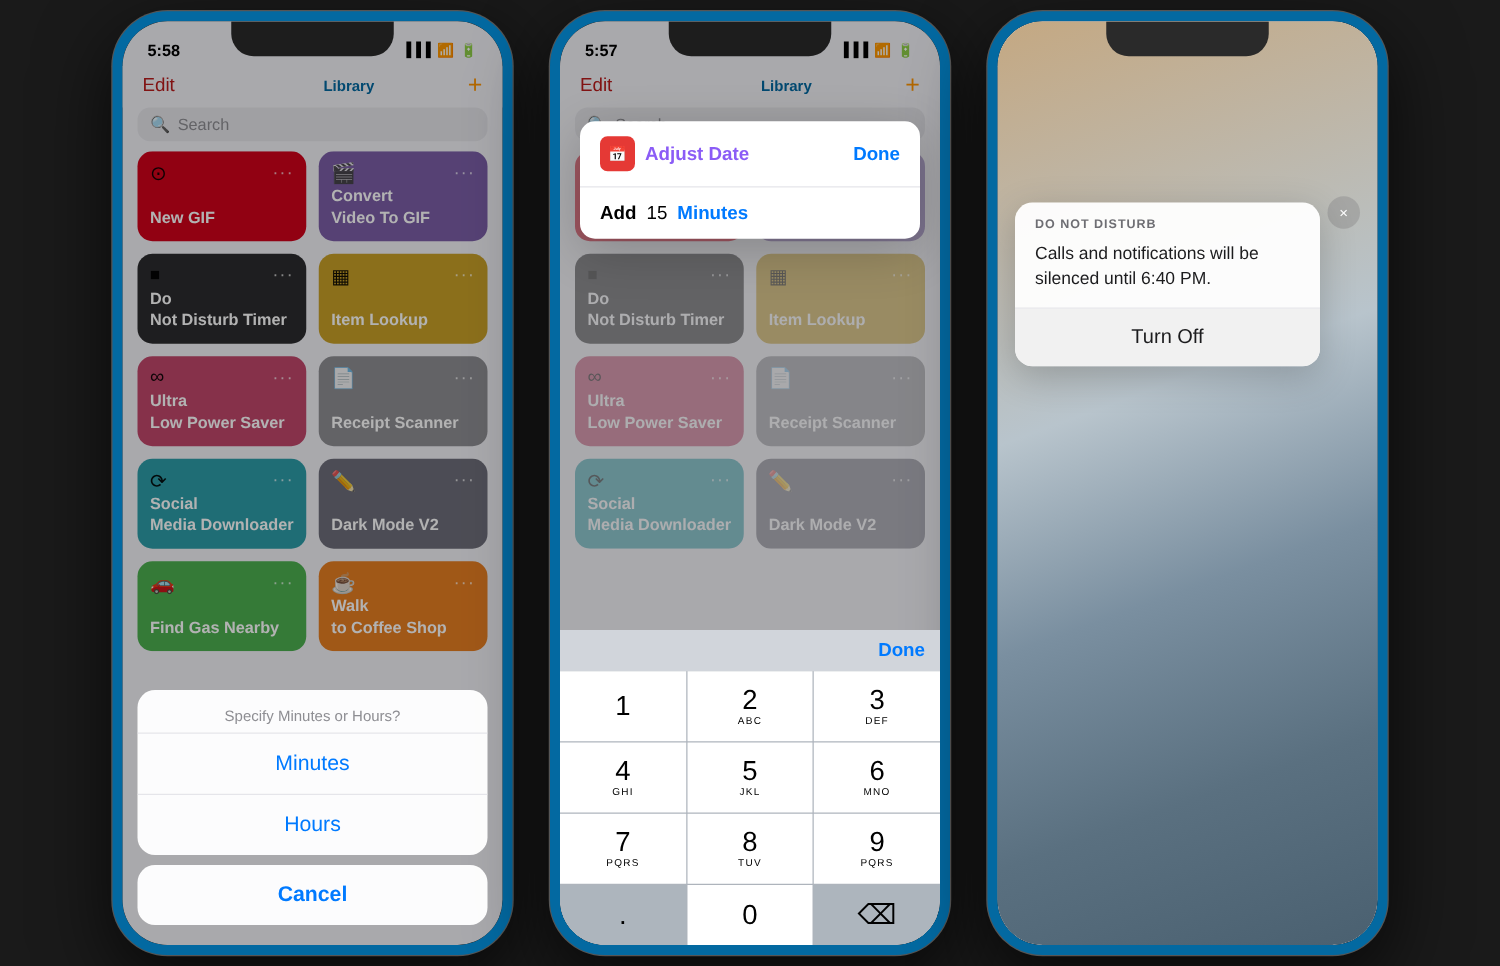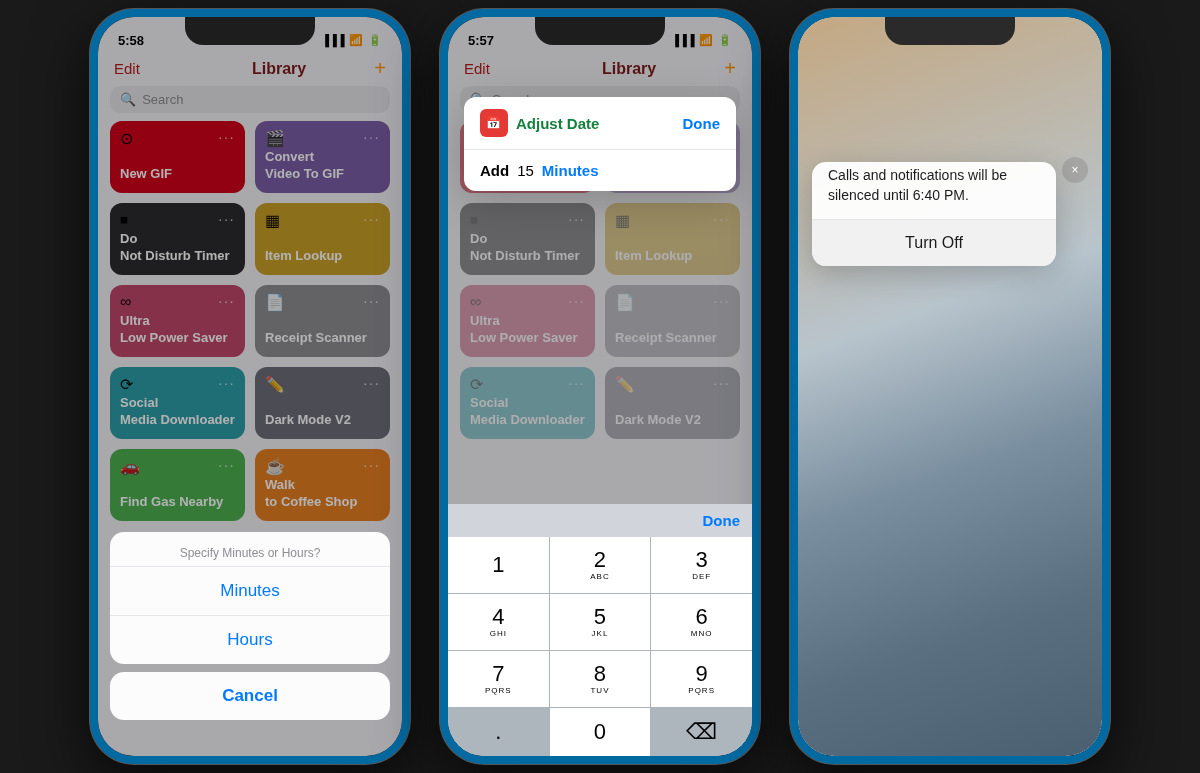--- a/index.html
+++ b/index.html
@@ -72,21 +72,21 @@
 
     
     .nav-bar {
       display: flex;
       justify-content: space-between;
       align-items: center;
       padding: 4px 16px 6px;
       background: #f2f2f7;
     }
     .nav-edit { font-size: 15px; color: #b91c1c; }
-    .nav-title { font-size: 16px; font-weight: 600; color: #7f1d1d; margin-left: 44px; }
+    .nav-title { font-size: 12px; font-weight: 600; color: #0369a1; margin-left: 44px; }
     .nav-plus { font-size: 20px; color: #ff9500; font-weight: 300; }
 
     
     .search-bar-wrap {
       padding: 0 12px 8px;
     }
     .search-bar {
       background: #e5e5ea;
       border-radius: 10px;
       padding: 6px 10px;
@@ -148,21 +148,21 @@
     .c-green { background: #4caf50; }
     .c-orange { background: #e67e22; }
 
     
     .action-sheet {
       position: absolute;
       bottom: 0;
       left: 0;
       right: 0;
       z-index: 200;
-      padding: 8px 12px 36px;
+      padding: 8px 12px 16px;
     }
     .action-sheet-card {
       background: rgba(255,255,255,0.97);
       border-radius: 14px;
       overflow: hidden;
       margin-bottom: 8px;
     }
     .action-sheet-title {
       text-align: center;
       padding: 14px 12px 6px;
@@ -220,21 +220,21 @@
       position: relative;
       box-shadow: 0 10px 40px rgba(0,0,0,0.2);
     }
     .popup-header {
       display: flex;
       justify-content: space-between;
       align-items: center;
       padding: 12px 16px;
       border-bottom: 1px solid #e5e5ea;
     }
-    .popup-title { font-size: 15px; font-weight: 600; color: #15803d; }
+    .popup-title { font-size: 15px; font-weight: 600; color: #8b5cf6; }
     .popup-done { font-size: 15px; color: #007aff; font-weight: 600; }
     .popup-icon {
       width: 28px;
       height: 28px;
       background: #e53935;
       border-radius: 6px;
       display: flex;
       align-items: center;
       justify-content: center;
       color: white;
@@ -603,19 +603,20 @@
 </div>
 
 <div class="phone">
   <div class="phone-inner">
     <div class="lock-screen">
       <div class="notch"></div>
 
       <div class="lock-close-btn">×</div>
 
       <div class="dnd-card">
+        <div class="dnd-header">DO NOT DISTURB</div>
         <div class="dnd-body">Calls and notifications will be silenced until 6:40 PM.</div>
         <div class="dnd-divider"></div>
         <div class="dnd-turn-off">Turn Off</div>
       </div>
     </div>
   </div>
 </div>
 
 </body></html>

